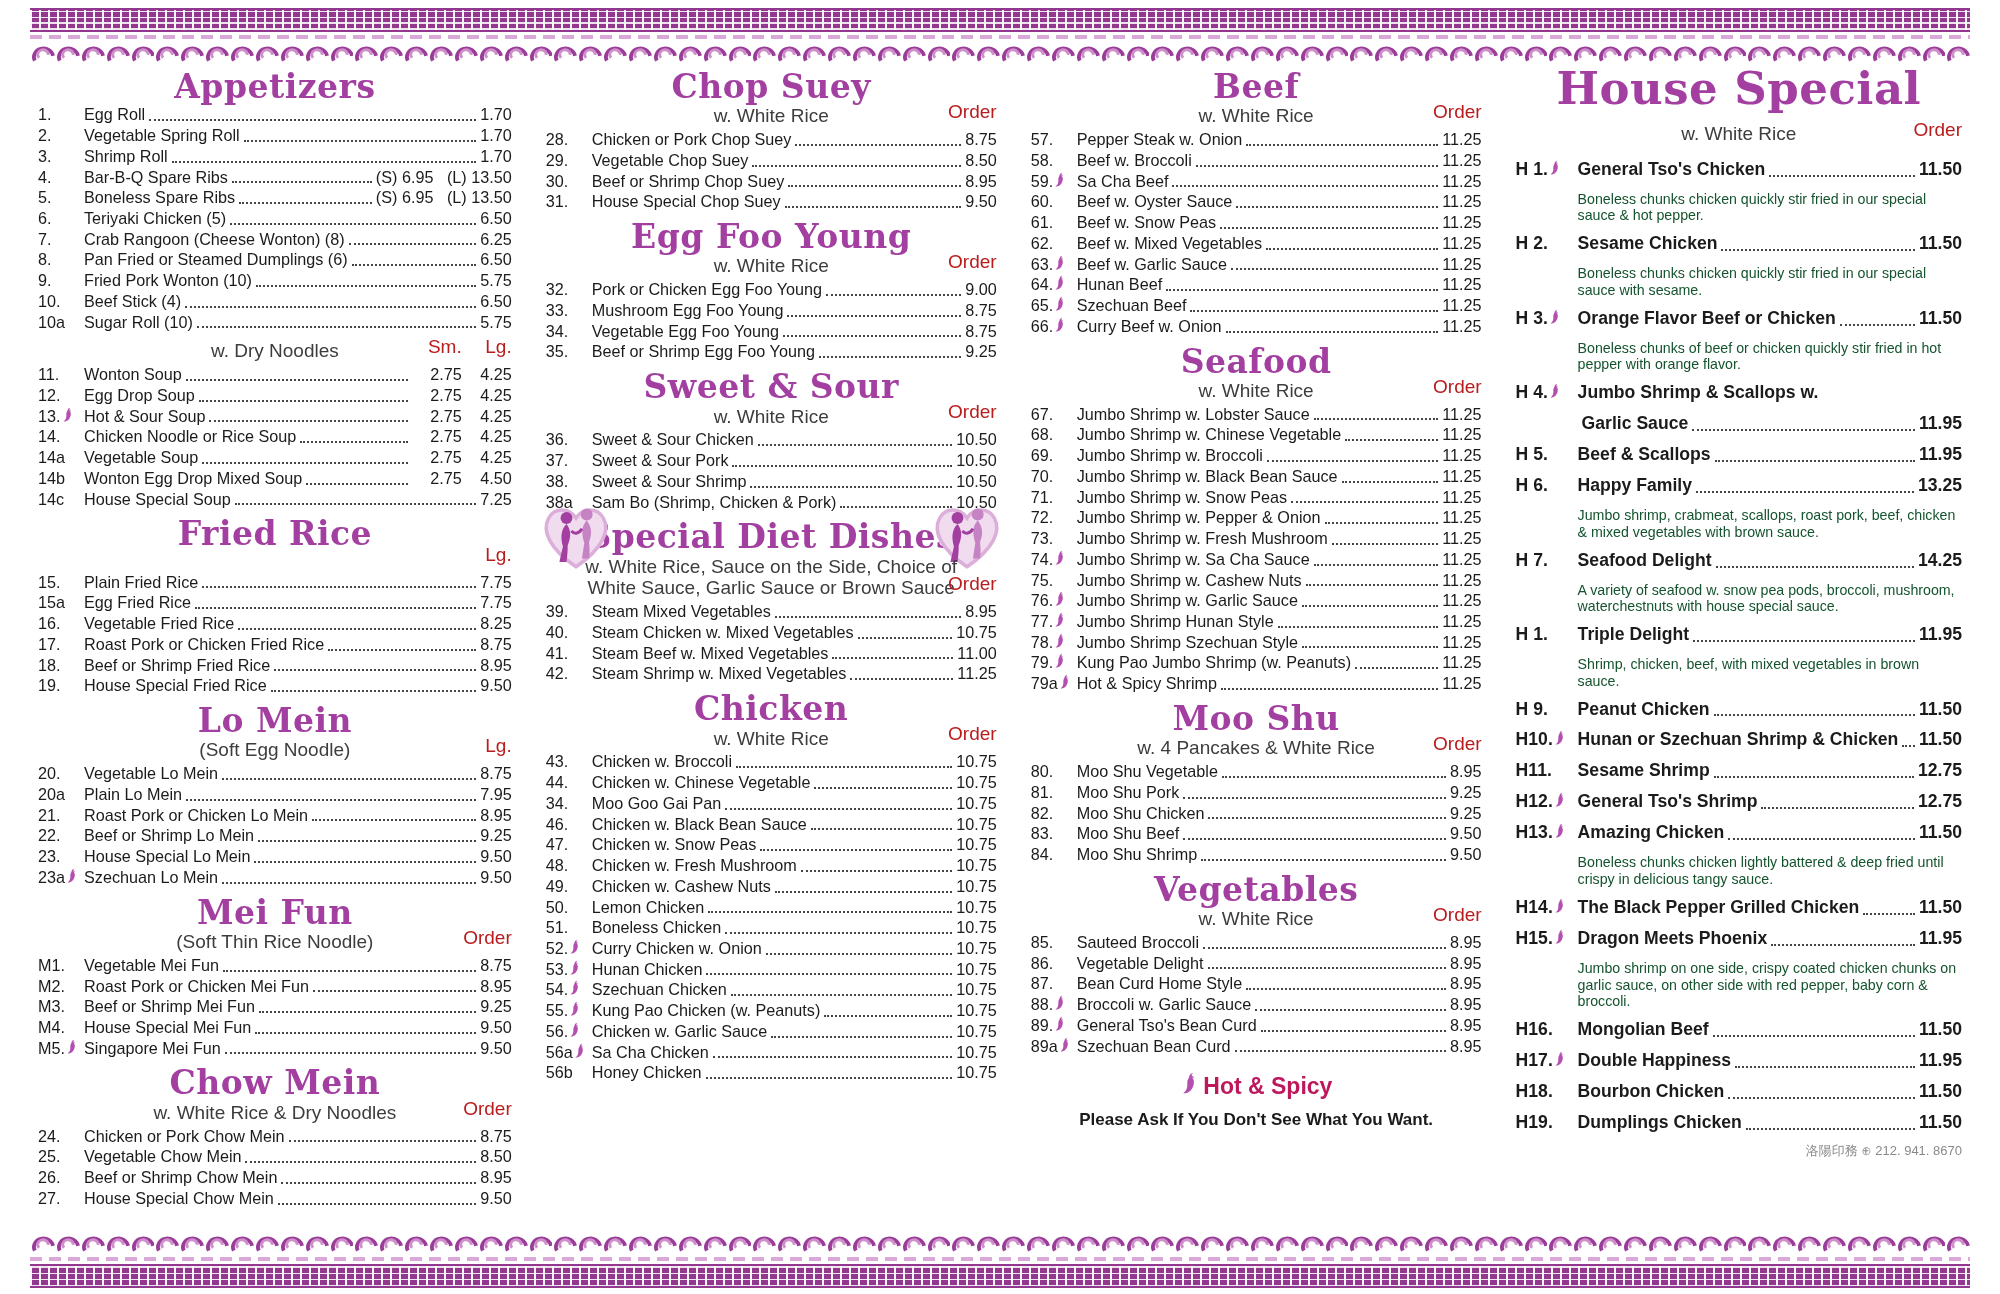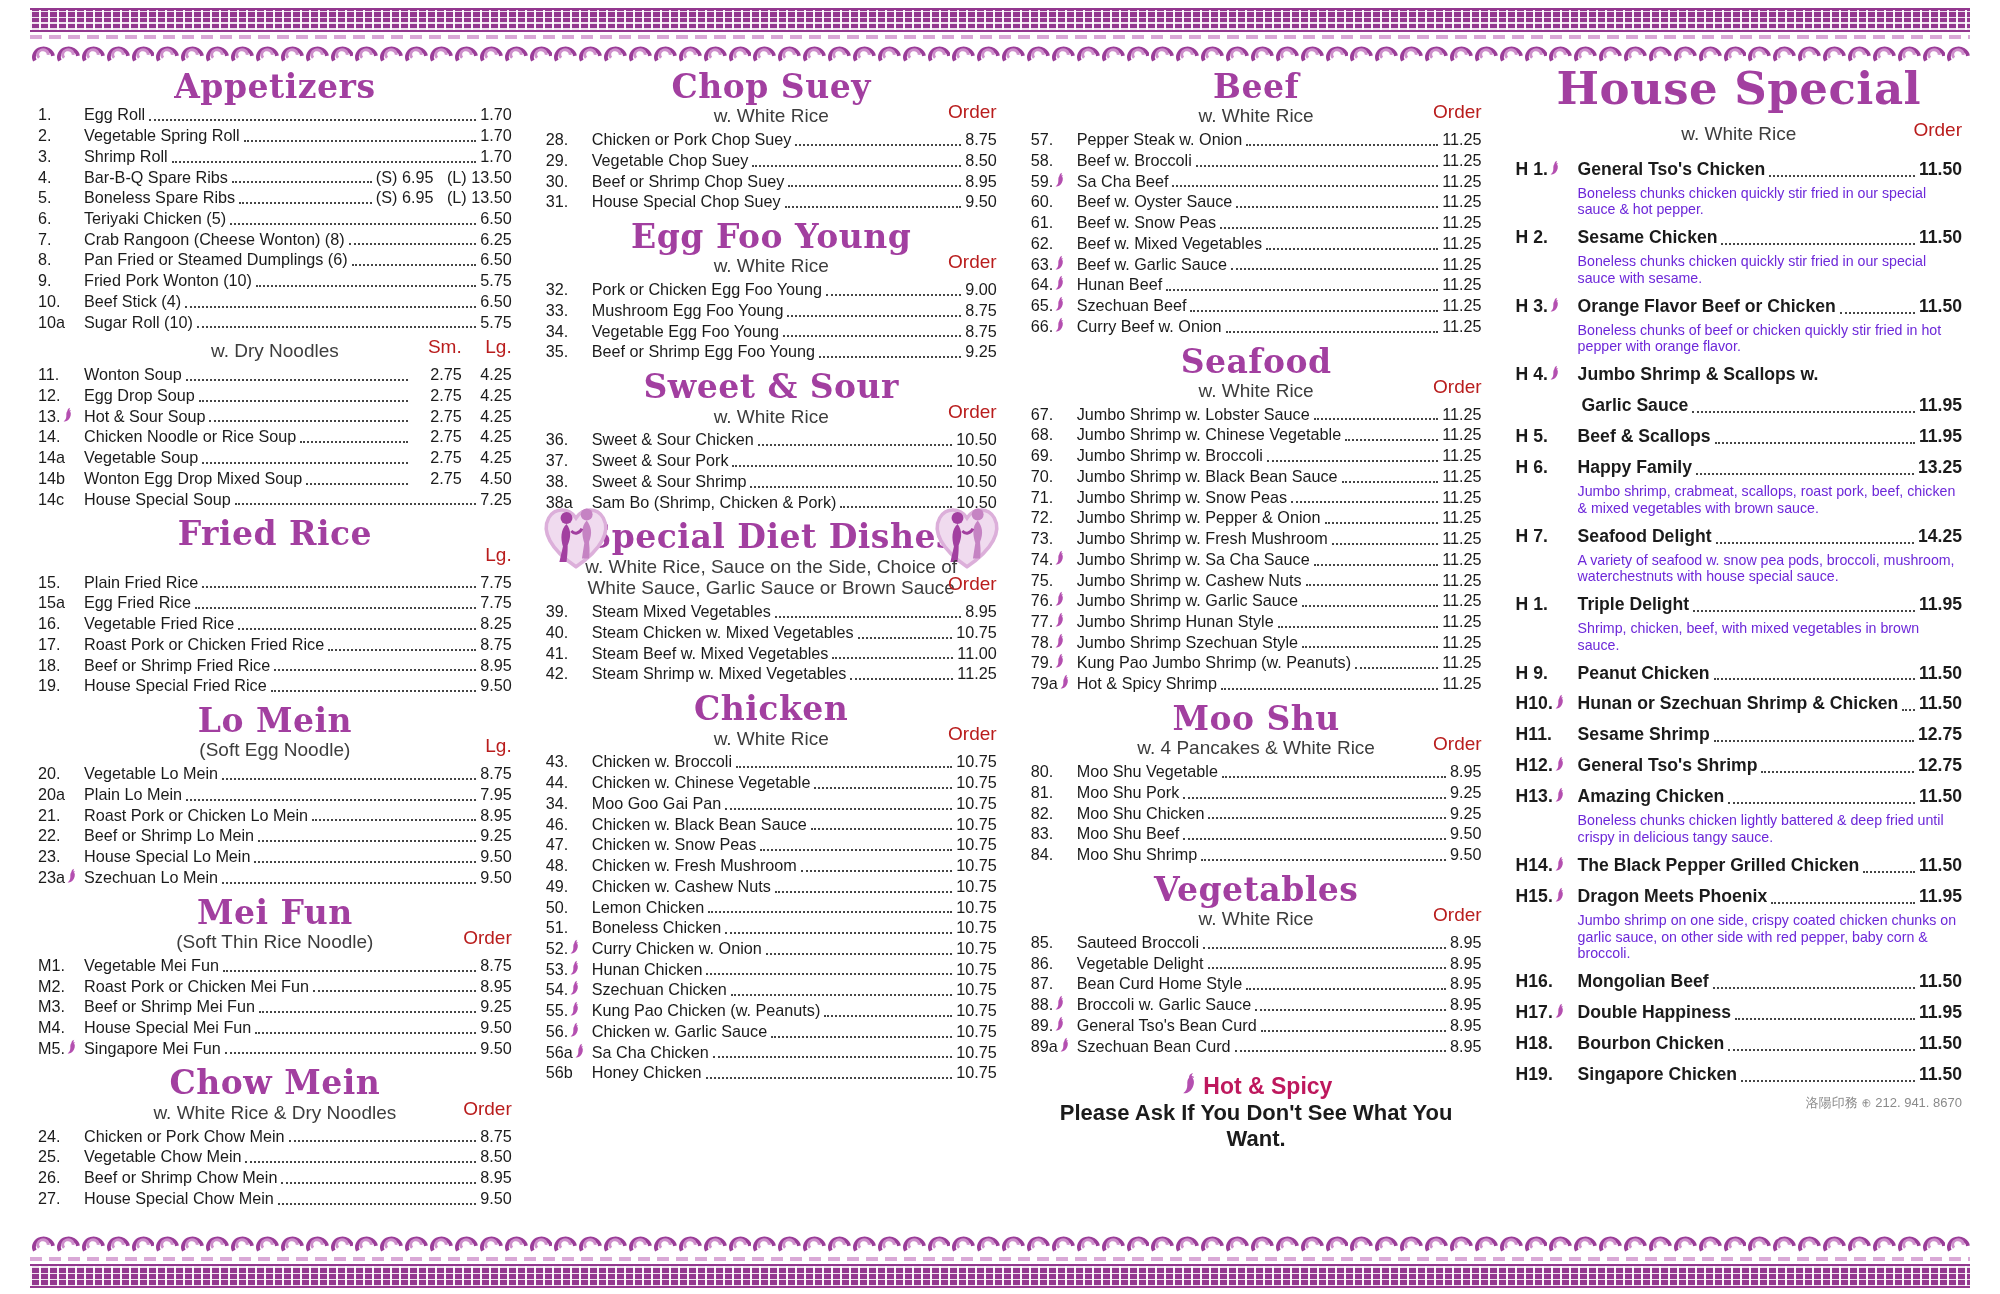--- a/index.html
+++ b/index.html
@@ -44,34 +44,34 @@
   .ph span{width:50px;text-align:right;}
   .ph span:only-child{width:auto;}
   
   .row{display:flex;align-items:flex-end;font-size:16.2px;line-height:1.28;}
   .num{flex:0 0 46px;white-space:nowrap;}
   .name{white-space:nowrap;}
   .leader{flex:1 1 6px;min-width:5px;border-bottom:2.2px dotted #454545;margin:0 4px 4px;height:0;align-self:flex-end;}
   .price{white-space:pre;}
   .prices2 span{display:inline-block;width:50px;text-align:right;}
   .indent2{flex:0 0 66px;}
-  .desc{font-size:14.2px;line-height:1.18;margin:4px 0 4px 62px;font-weight:normal;color:#6d28d9;}
+  .desc{font-size:14.2px;line-height:1.18;margin:10px 0 4px 62px;font-weight:normal;color:#14532d;}
   
   .hs .row{font-size:17.6px;font-weight:bold;margin-top:9px;line-height:1.25;}
   .hs .num{flex:0 0 62px;}
   .hs .leader{border-bottom-width:2.4px;}
   .pep{display:inline-block;margin-left:1px;}
   
   .heart{position:absolute;width:76px;height:74px;top:-20px;}
   .heart.l{left:-8px;}
   .heart.r{right:-8px;}
   
   .c3foot{text-align:center;margin-top:16px;}
   .c3foot .hot{font-size:23px;font-weight:bold;color:#be185d;}
-  .c3foot .ask{font-size:22px;font-weight:bold;}
+  .c3foot .ask{font-size:17px;font-weight:bold;margin-top:10px;}
   .printer{Text-align:right;text-align:right;color:#8a8a8a;font-size:13px;}
 </style>
 </head>
 <body>
 
 <div class="border-top">
   <div class="key-band"></div>
   <div class="dash-strip"></div>
   <div class="spiral-row">
       <svg viewBox="0 0 26 24" width="25" height="24">
@@ -1434,21 +1434,21 @@
           <span class="price">11.95</span>
         </div>
         <div class="row">
           <span class="num">H18.</span>
           <span class="name">Bourbon Chicken</span>
           <span class="leader"></span>
           <span class="price">11.50</span>
         </div>
         <div class="row">
           <span class="num">H19.</span>
-          <span class="name">Singapore Chicken</span>
+          <span class="name">Dumplings Chicken</span>
           <span class="leader"></span>
           <span class="price">11.50</span>
         </div>
       </section>
       <div class="printer">洛陽印務 ⊕ 212. 941. 8670</div>
     </div>
 </div>
 
 <div class="border-bottom">
   <div class="spiral-row">

